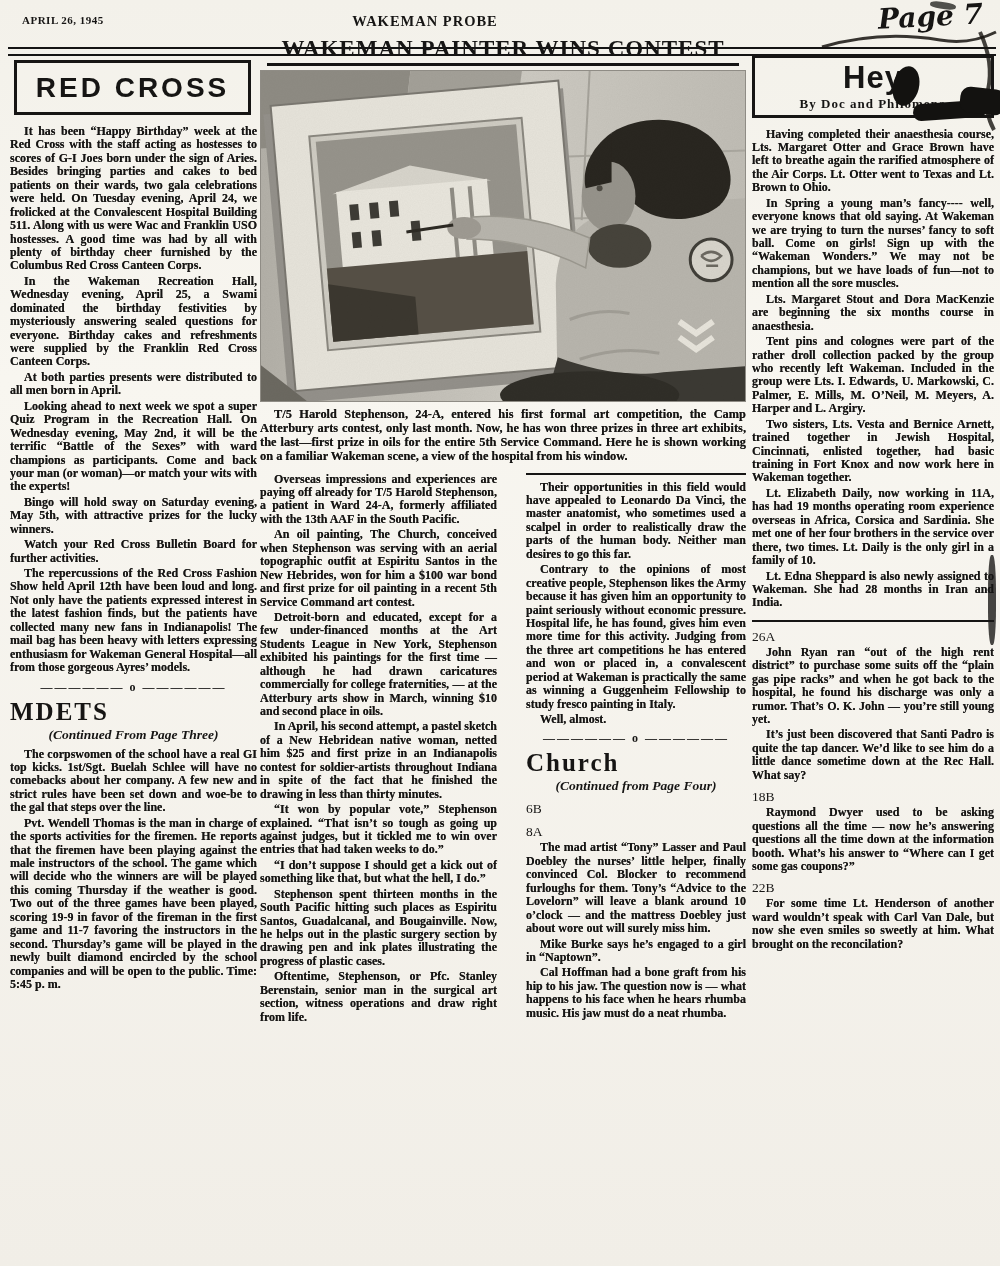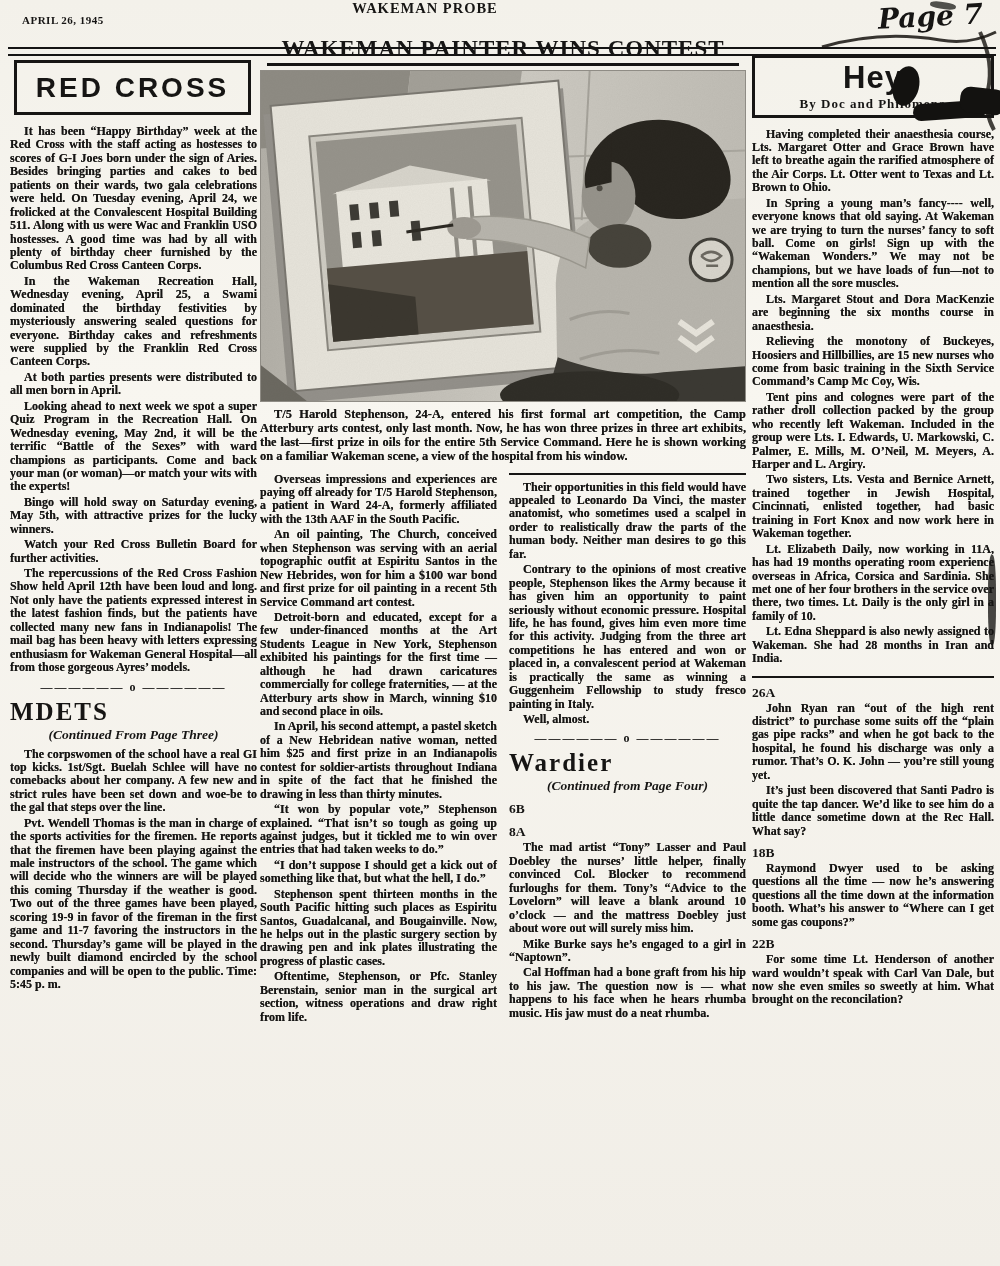--- a/index.html
+++ b/index.html
@@ -3,21 +3,21 @@
 <meta charset="utf-8">
 <style>
   html,body{margin:0;padding:0;}
   body{
     width:1000px;height:1266px;position:relative;overflow:hidden;
     background:linear-gradient(180deg,#f3f1ea,#f8f6f0 30%,#f1eee7);
     font-family:"Liberation Serif",serif;color:#161514;
     -webkit-font-smoothing:antialiased;
   }
   .hdr-date{position:absolute;left:22px;top:14px;font-weight:bold;font-size:11px;letter-spacing:.5px;}
-  .hdr-mast{position:absolute;left:0;right:150px;top:0;text-align:center;font-weight:bold;font-size:14.5px;letter-spacing:1px;}
+  .hdr-mast{position:absolute;left:0;right:150px;top:13px;text-align:center;font-weight:bold;font-size:14.5px;letter-spacing:1px;}
   .hdr-page{position:absolute;left:878px;top:0px;font-style:italic;font-size:28px;font-family:"DejaVu Serif",serif;transform:rotate(-3deg);font-weight:bold;}
   .hdr-rule{position:absolute;left:8px;right:4px;top:47px;height:5px;border-top:2px solid #141414;border-bottom:2px solid #141414;}
 
   .col-left{position:absolute;left:10px;top:58px;width:247px;}
   .col-center{position:absolute;left:260px;top:36px;width:486px;}
   .col-right{position:absolute;left:752px;top:55px;width:242px;}
 
   .boxed{border:3px solid #161514;text-align:center;}
   .redcross-box{margin:2px 6px 10px 4px;padding:9px 16px 8px;}
   .redcross-title{font-family:"Liberation Sans",sans-serif;font-weight:bold;font-size:28px;letter-spacing:3px;}
@@ -29,26 +29,26 @@
   .divider{text-align:center;font-weight:bold;font-size:12px;letter-spacing:2px;margin:5px 0 3px;}
   .sec-head{text-align:left;font-weight:bold;font-size:25px;letter-spacing:2px;margin:2px 0 1px;}
   .sec-sub{text-align:center;font-weight:bold;font-style:italic;font-size:13.5px;margin:0 0 5px;}
 
   .headline{text-align:center;margin:0 0 4px;}
   .headline span{display:inline-block;font-weight:bold;font-size:23px;letter-spacing:1px;padding:0 14px 1px;border-bottom:3px solid #161514;}
   .photo{width:486px;height:332px;display:block;border:1px solid #8f8c85;box-sizing:border-box;background:#c6c3bb;}
   .caption{margin-top:6px;}
   .caption p{font-size:12.4px;}
 
-  .art-cols{display:flex;gap:12px;margin-top:9px;align-items:flex-start;}
+  .art-cols{display:flex;gap:29px;margin-top:9px;align-items:flex-start;}
   .art-col1{width:237px;flex:none;}
   .art-col2{flex:1;min-width:0;}
   .toprule{border-top:2px solid #161514;margin:0 0 6px;}
 
-  .ward-label,.note-label{font-weight:bold;font-size:13.5px;margin:7px 0 1px;text-indent:0;}
+  .ward-label,.note-label{font-weight:normal;font-size:13.5px;margin:7px 0 1px;text-indent:0;}
   .heybox{position:relative;border:3px solid #161514;padding:4px 6px 3px;margin:0 0 10px;}
   .hey-title{text-align:center;font-family:"Liberation Sans",sans-serif;font-weight:bold;font-size:31px;letter-spacing:1px;line-height:1.05;}
   .hey-byline{text-align:center;font-weight:bold;font-size:13px;letter-spacing:1px;margin-top:1px;}
   .colrule{border-top:2px solid #161514;margin:10px 0 4px;}
 
   .smudge{position:absolute;background:#131210;border-radius:50%;}
   .artifact{position:absolute;background:#1a1917;border-radius:40%;}
 </style>
 </head>
 <body>
@@ -166,21 +166,21 @@
         <p class="para">Oftentime, Stephenson, or Pfc. Stanley Berenstain, senior man in the surgical art section, witness operations and draw right from life.</p>
       </div>
     <div class="art-col2">
       <div class="toprule"></div>
       <div class="body-text">
           <p class="para">Their opportunities in this field would have appealed to Leonardo Da Vinci, the master anatomist, who sometimes used a scalpel in order to realistically draw the parts of the human body. Neither man desires to go this far.</p>
           <p class="para">Contrary to the opinions of most creative people, Stephenson likes the Army because it has given him an opportunity to paint seriously without economic pressure. Hospital life, he has found, gives him even more time for this activity. Judging from the three art competitions he has entered and won or placed in, a convalescent period at Wakeman is practically the same as winning a Guggenheim Fellowship to study fresco painting in Italy.</p>
           <p class="para">Well, almost.</p>
         </div>
       <div class="divider">——————  o  ——————</div>
-      <div class="sec-head">Wardier</div>
+      <div class="sec-head">Church</div>
       <div class="sec-sub">(Continued from Page Four)</div>
       <div>
         <div class="ward-label">6B</div>
       </div>
       <div>
         <div class="ward-label">8A</div>
         <div class="body-text">
             <p class="para">The mad artist “Tony” Lasser and Paul Doebley the nurses’ little helper, finally convinced Col. Blocker to recommend furloughs for them. Tony’s “Advice to the Lovelorn” will leave a blank around 10 o’clock — and the mattress Doebley just about wore out will surely miss him.</p>
             <p class="para">Mike Burke says he’s engaged to a girl in “Naptown”.</p>
             <p class="para">Cal Hoffman had a bone graft from his hip to his jaw. The question now is — what happens to his face when he hears rhumba music. His jaw must do a neat rhumba.</p>
@@ -195,21 +195,20 @@
     <div class="hey-title">Hey</div>
     <div class="hey-byline">By  Doc  and  Philomena</div>
     <div class="smudge" style="left:138px;top:8px;width:26px;height:40px;transform:rotate(14deg);"></div>
     <div class="smudge" style="left:158px;top:44px;width:74px;height:17px;border-radius:8px;transform:rotate(-4deg);"></div>
     <div class="smudge" style="left:205px;top:30px;width:45px;height:26px;border-radius:10px;transform:rotate(6deg);"></div>
   </div>
   <div class="body-text">
       <p class="para">Having completed their anaesthesia course, Lts. Margaret Otter and Grace Brown have left to breathe again the rarified atmosphere of the Air Corps. Lt. Otter went to Texas and Lt. Brown to Ohio.</p>
       <p class="para">In Spring a young man’s fancy---- well, everyone knows that old saying. At Wakeman we are trying to turn the nurses’ fancy to soft ball. Come on girls! Sign up with the “Wakeman Wonders.” We may not be champions, but we have loads of fun—not to mention all the sore muscles.</p>
       <p class="para">Lts. Margaret Stout and Dora MacKenzie are beginning the six months course in anaesthesia.</p>
-      <p class="para">Relieving the monotony of Buckeyes, Hoosiers and Hillbillies, are 15 new nurses who come from basic training in the Sixth Service Command’s Camp Mc Coy, Wis.</p>
       <p class="para">Tent pins and colognes were part of the rather droll collection packed by the group who recently left Wakeman. Included in the group were Lts. I. Edwards, U. Markowski, C. Palmer, E. Mills, M. O’Neil, M. Meyers, A. Harper and L. Argiry.</p>
       <p class="para">Two sisters, Lts. Vesta and Bernice Arnett, trained together in Jewish Hospital, Cincinnati, enlisted together, had basic training in Fort Knox and now work here in Wakeman together.</p>
       <p class="para">Lt. Elizabeth Daily, now working in 11A, has had 19  months operating room experience overseas in Africa, Corsica and Sardinia. She met one of her four brothers in the service over there, two times. Lt. Daily is the only girl in a family of 10.</p>
       <p class="para">Lt. Edna Sheppard is also newly assigned to Wakeman. She had 28 months in Iran and India.</p>
     </div>
   <div class="colrule"></div>
   <div>
     <div class="note-label">26A</div>
     <div class="body-text">
         <p class="para">John Ryan ran “out of the high rent district” to purchase some suits off the “plain gas pipe racks” and when he got back to the hospital, he found his discharge was only a rumor. That’s O. K. John — you’re still young yet.</p>

